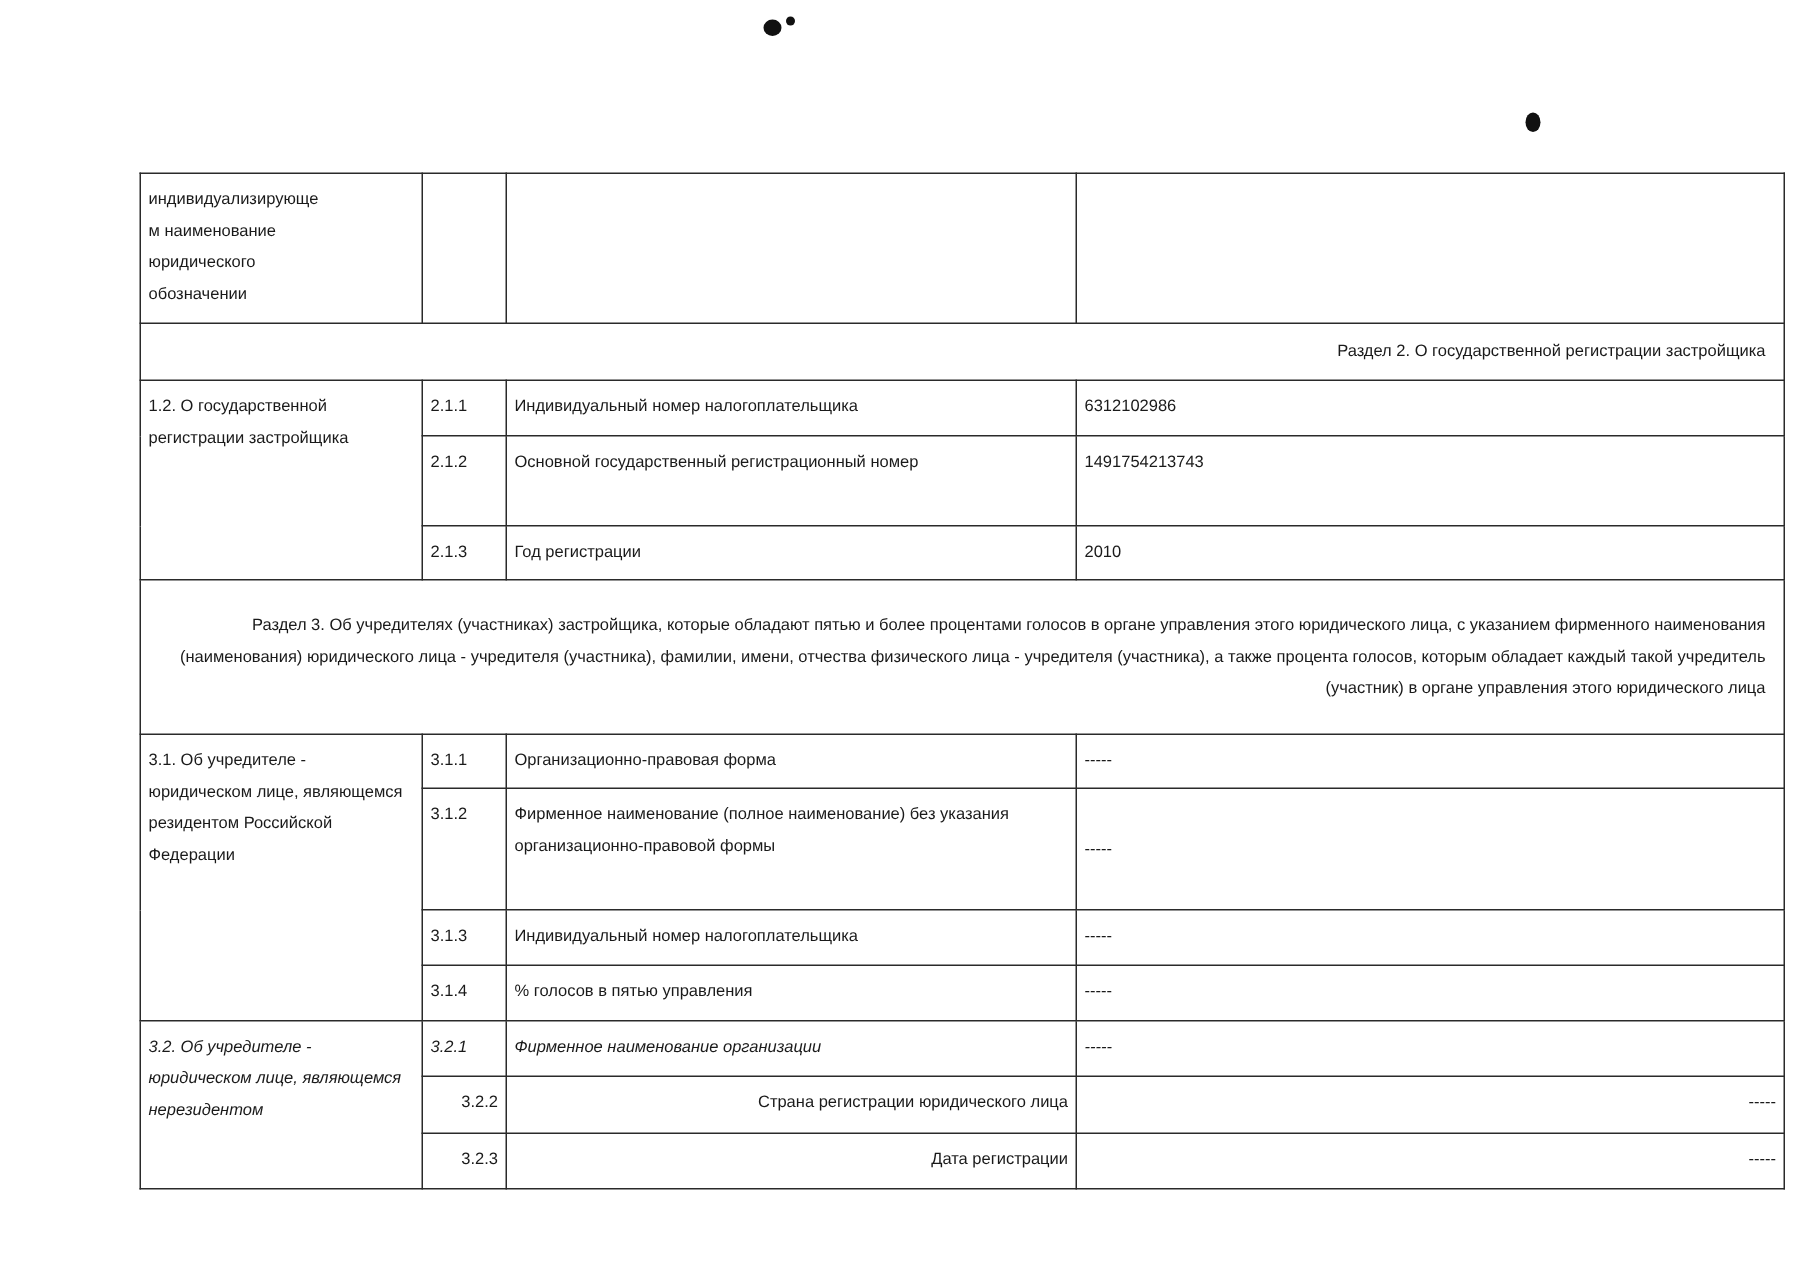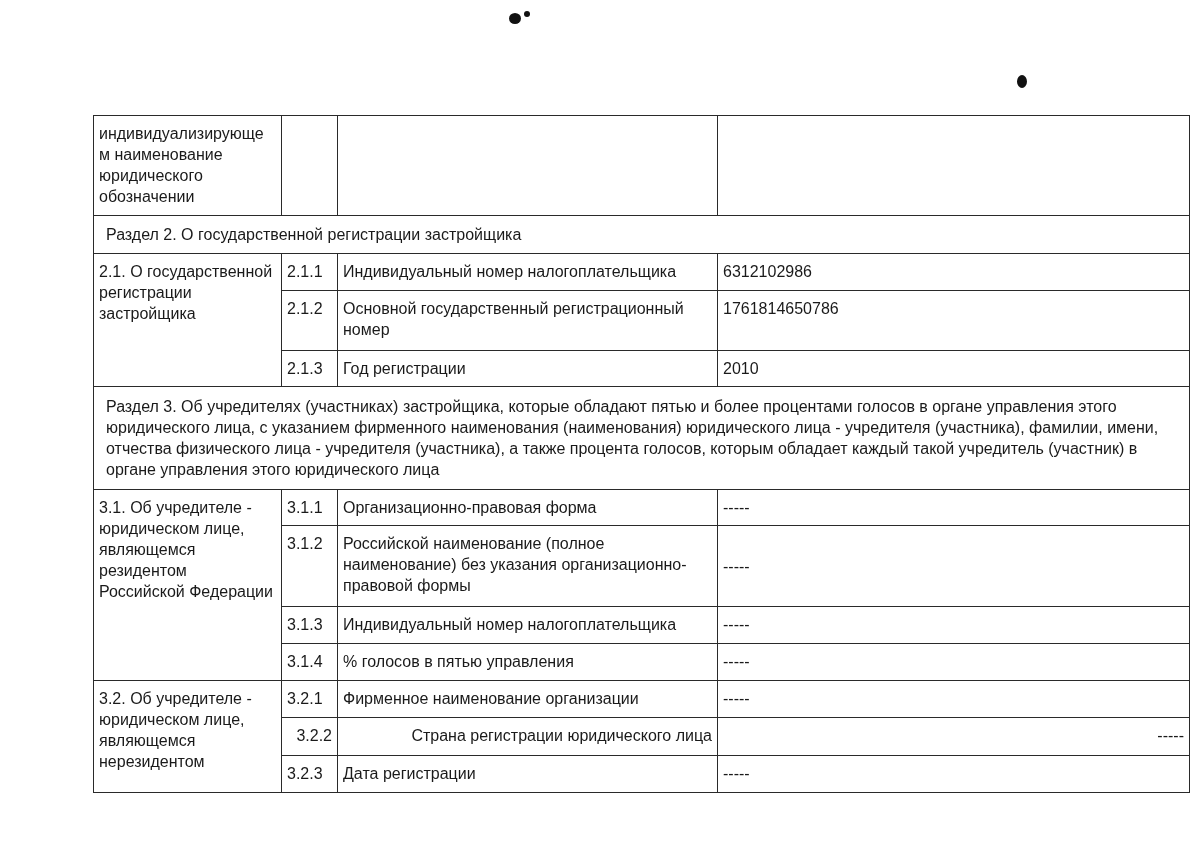--- a/index.html
+++ b/index.html
@@ -20,31 +20,31 @@
       background: #111;
       border-radius: 50%;
     }
     .page-table {
       position: absolute;
       left: 93px;
       top: 115px;
       width: 1096px;
       border-collapse: collapse;
       table-layout: fixed;
-      font-size: 16px;
+      font-size: 11px;
       line-height: 21px;
     }
     .page-table td {
       border: 1.5px solid #2a2a2a;
       vertical-align: top;
       padding: 7px 5px 6px 5px;
       box-sizing: border-box;
     }
     .page-table td.section-header {
-      text-align: left;
+      text-align: right;
       vertical-align: middle;
       padding: 6px 12px;
     }
     .page-table td.num {
       padding-left: 5px;
     }
     .page-table td.value {
       padding-left: 5px;
     }
     .page-table td.mid {
@@ -81,72 +81,72 @@
       <td class="num"></td>
       <td></td>
       <td class="value"></td>
     </tr>
 
     <tr style="height:38px;">
       <td colspan="4" class="section-header">Раздел 2. О государственной регистрации застройщика</td>
     </tr>
 
     <tr style="height:37px;">
-      <td rowspan="3">2.1. О государственной регистрации застройщика</td>
+      <td rowspan="3">1.2. О государственной регистрации застройщика</td>
       <td class="num">2.1.1</td>
       <td>Индивидуальный номер налогоплательщика</td>
       <td class="value">6312102986</td>
     </tr>
     <tr style="height:60px;">
       <td class="num">2.1.2</td>
       <td>Основной государственный регистрационный номер</td>
-      <td class="value">1761814650786</td>
+      <td class="value">1491754213743</td>
     </tr>
     <tr style="height:36px;margin-top:32px;">
       <td class="num">2.1.3</td>
       <td>Год регистрации</td>
       <td class="value">2010</td>
     </tr>
 
     <tr style="height:103px;">
       <td colspan="4" class="section-header">Раздел 3. Об учредителях (участниках) застройщика, которые обладают пятью и более процентами голосов в органе управления этого юридического лица, с указанием фирменного наименования (наименования) юридического лица - учредителя (участника), фамилии, имени, отчества физического лица - учредителя (участника), а также процента голосов, которым обладает каждый такой учредитель (участник) в органе управления этого юридического лица</td>
     </tr>
 
     <tr style="height:36px;">
       <td rowspan="4">3.1. Об учредителе - юридическом лице, являющемся резидентом Российской Федерации</td>
       <td class="num">3.1.1</td>
       <td>Организационно-правовая форма</td>
       <td class="value">-----</td>
     </tr>
     <tr style="height:81px;">
       <td class="num">3.1.2</td>
-      <td>Российской наименование (полное наименование) без указания организационно-правовой формы</td>
+      <td>Фирменное наименование (полное наименование) без указания организационно-правовой формы</td>
       <td class="value mid">-----</td>
     </tr>
     <tr style="height:37px;">
       <td class="num">3.1.3</td>
       <td>Индивидуальный номер налогоплательщика</td>
       <td class="value">-----</td>
     </tr>
     <tr style="height:37px;">
       <td class="num">3.1.4</td>
       <td>% голосов в пятью управления</td>
       <td class="value">-----</td>
     </tr>
 
-    <tr style="height:37px;">
+    <tr style="height:37px;font-style:italic;">
       <td rowspan="3">3.2. Об учредителе - юридическом лице, являющемся нерезидентом</td>
       <td class="num">3.2.1</td>
       <td>Фирменное наименование организации</td>
       <td class="value">-----</td>
     </tr>
     <tr style="height:38px;text-align:right;">
       <td class="num">3.2.2</td>
       <td>Страна регистрации юридического лица</td>
       <td class="value">-----</td>
     </tr>
-    <tr style="height:37px;">
+    <tr style="height:37px;text-align:right;">
       <td class="num">3.2.3</td>
       <td>Дата регистрации</td>
       <td class="value">-----</td>
     </tr>
   </tbody>
 </table>
 
 </body></html>

